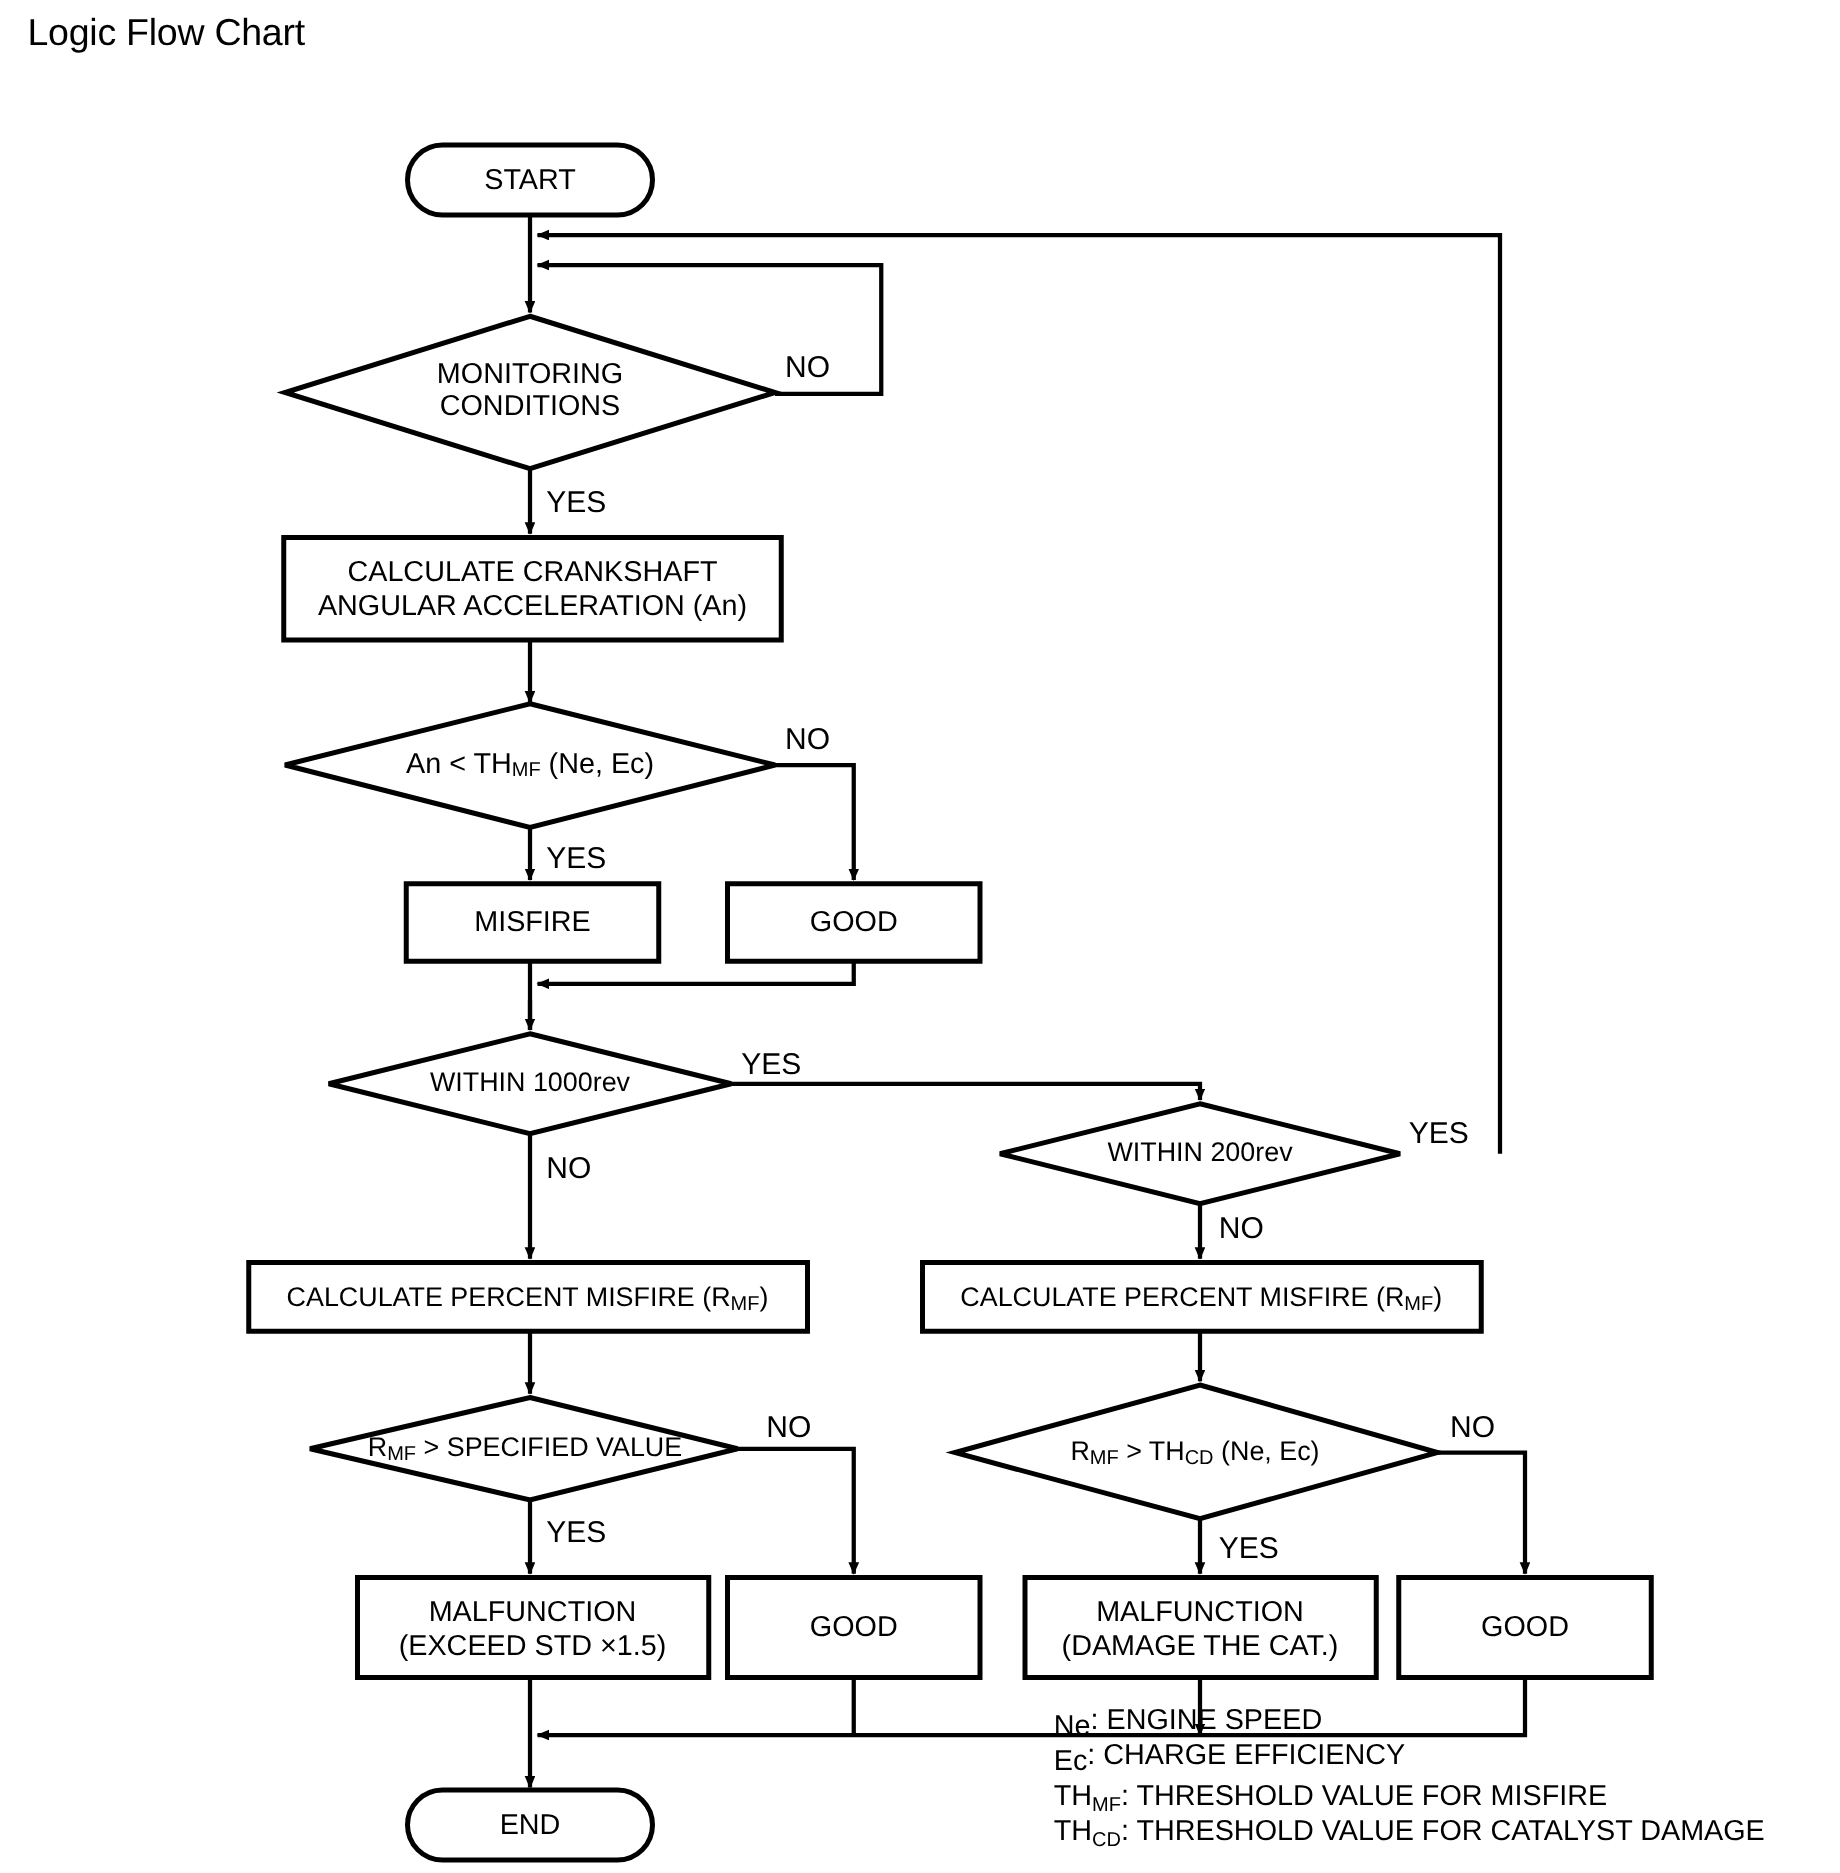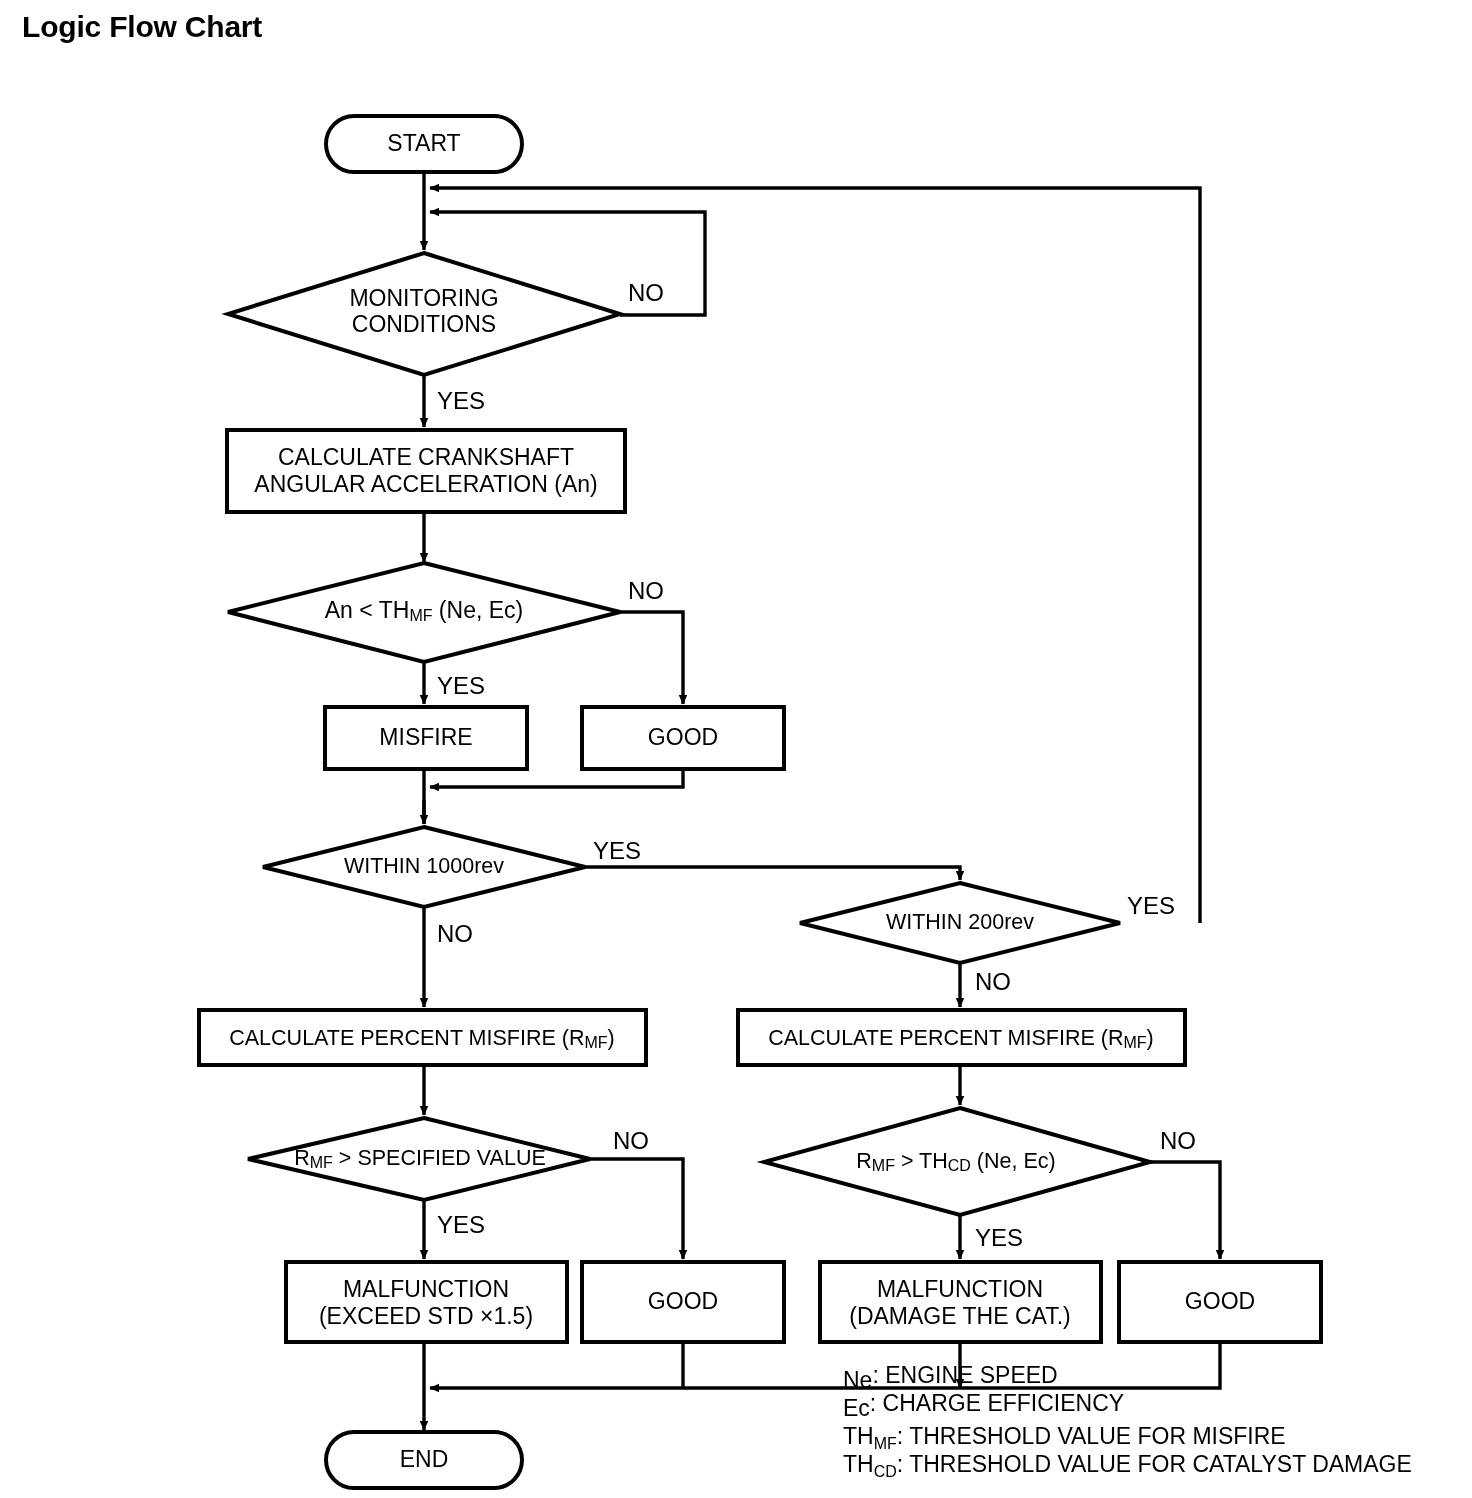--- a/index.html
+++ b/index.html
@@ -13,21 +13,21 @@
     font-family: "Liberation Sans", sans-serif;
     color: #000000;
     overflow: hidden;
     position: relative;
   }
   #page-title {
     position: absolute;
     left: 22px;
     top: 10px;
     font-size: 30px;
-    font-weight: bold;
+    font-weight: normal;
     letter-spacing: -0.2px;
     font-family: "Liberation Sans", sans-serif;
   }
   #flow-svg {
     position: absolute;
     left: 0;
     top: 0;
   }
   .shape-stroke {
     fill: #ffffff;

